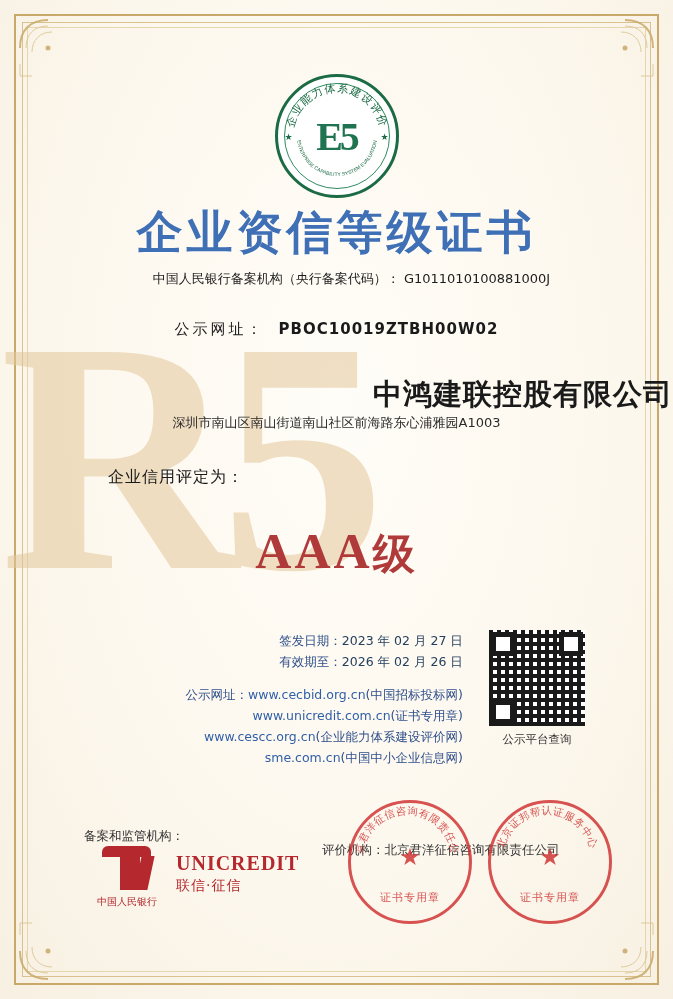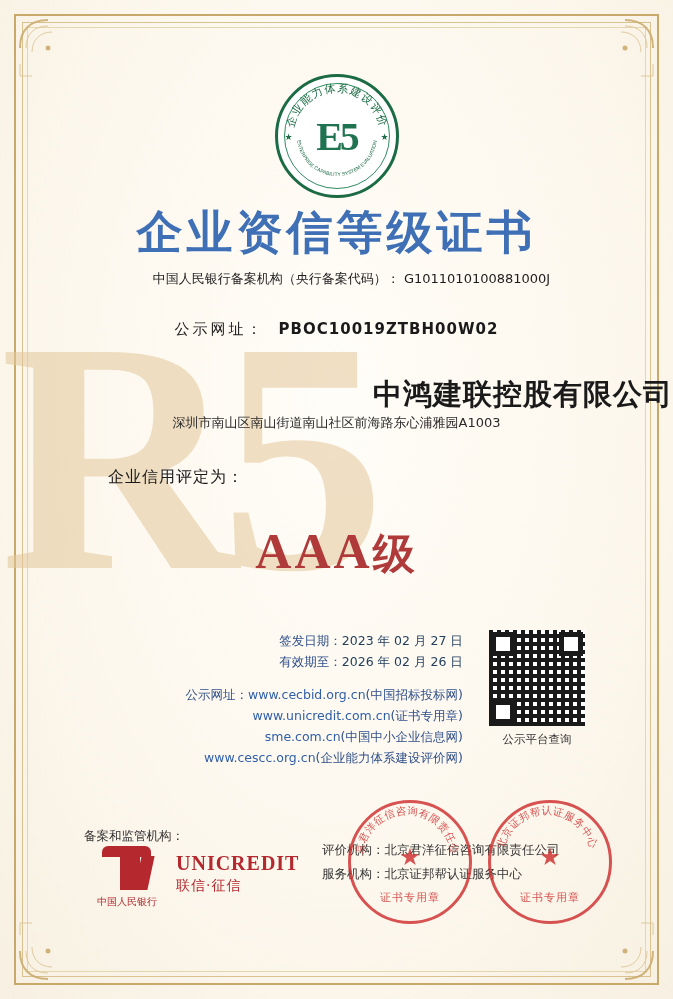--- a/index.html
+++ b/index.html
@@ -475,24 +475,24 @@
       <div class="line">
         <span class="label">有效期至：</span><span class="dark">2026 年 02 月 26 日</span>
       </div>
       <div class="line urls-block">
         <span class="label">公示网址：</span><span class="url">www.cecbid.org.cn</span><span class="url-note">(中国招标投标网)</span>
       </div>
       <div class="line url-indent">
         <span class="url">www.unicredit.com.cn</span><span class="url-note">(证书专用章)</span>
       </div>
       <div class="line url-indent">
+        <span class="url">www.cescc.org.cn</span><span class="url-note">(企业能力体系建设评价网)</span>
+      </div>
+      <div class="line url-indent">
         <span class="url">sme.com.cn</span><span class="url-note">(中国中小企业信息网)</span>
-      </div>
-      <div class="line url-indent">
-        <span class="url">www.cescc.org.cn</span><span class="url-note">(企业能力体系建设评价网)</span>
       </div>
     </div>
 
     <div class="qr-wrap">
       <div class="qr">
         <div class="qr-finder-bl"></div>
       </div>
       <div class="qr-caption">公示平台查询</div>
     </div>
 
@@ -508,21 +508,20 @@
       <div class="pboc-text">中国人民银行</div>
     </div>
 
     <div class="unicredit">
       <div class="en">UNICREDIT</div>
       <div class="cn">联信·征信</div>
     </div>
 
     <div class="org-lines">
       <div>评价机构：北京君洋征信咨询有限责任公司</div>
-      <div>服务机构：北京证邦帮认证服务中心</div>
     </div>
 
     <div class="seal seal-1">
       <svg viewBox="0 0 118 118" width="112" height="112" style="position:absolute;left:0;top:0;">
         <defs>
             <path id="sealArc1" d="M 12 59 A 47 47 0 0 1 106 59"></path>
           </defs>
         <text font-size="11" fill="#cf2f2f" font-family="DejaVu Sans, sans-serif" letter-spacing="0.5">
           <textPath href="#sealArc1" startOffset="50%" text-anchor="middle">北京君洋征信咨询有限责任公司</textPath>
         </text>

